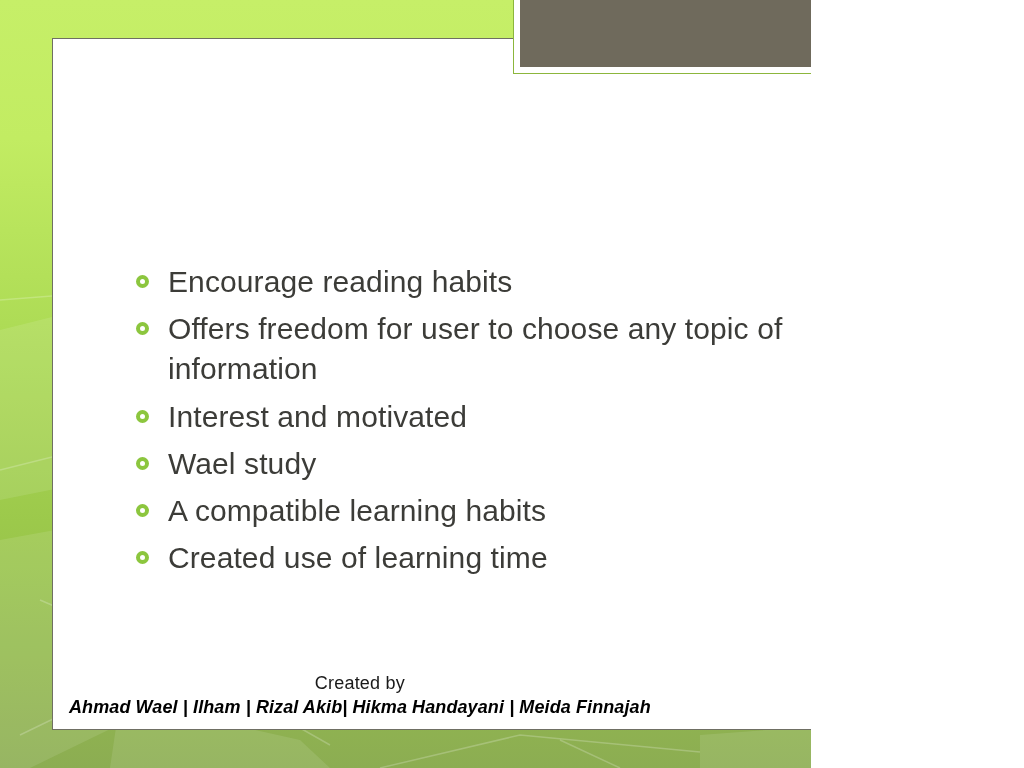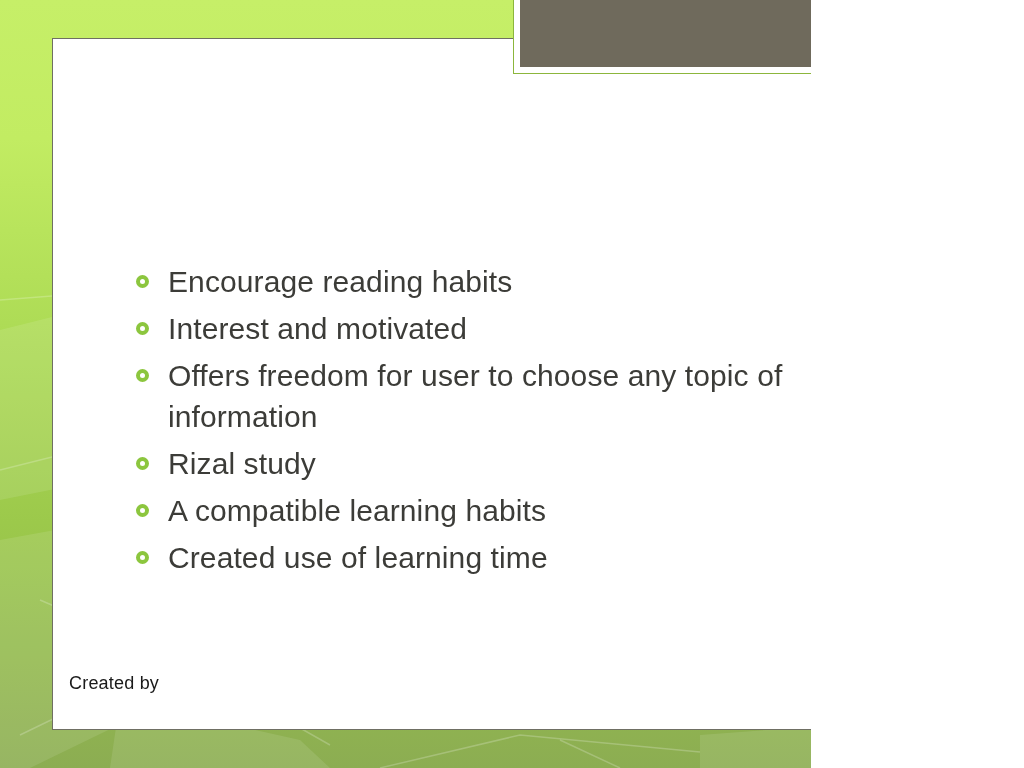--- a/index.html
+++ b/index.html
@@ -168,37 +168,38 @@
     <div class="top-deco-inner"></div>
   </div>
 
   <ul class="bullet-list">
     <li class="bullet-item">
       <span class="bullet-marker"></span>
       <span class="bullet-text">Encourage reading habits</span>
     </li>
     <li class="bullet-item">
       <span class="bullet-marker"></span>
+      <span class="bullet-text">Offers freedom for user to choose any topic of information</span>
+    </li>
+    <li class="bullet-item">
+      <span class="bullet-marker"></span>
       <span class="bullet-text">Interest and motivated</span>
     </li>
     <li class="bullet-item">
       <span class="bullet-marker"></span>
-      <span class="bullet-text">Offers freedom for user to choose any topic of information</span>
-    </li>
-    <li class="bullet-item">
-      <span class="bullet-marker"></span>
-      <span class="bullet-text">Rizal study</span>
+      <span class="bullet-text">Wael study</span>
     </li>
     <li class="bullet-item">
       <span class="bullet-marker"></span>
       <span class="bullet-text">A compatible learning habits</span>
     </li>
     <li class="bullet-item">
       <span class="bullet-marker"></span>
       <span class="bullet-text">Created use of learning time</span>
     </li>
   </ul>
 
   <div class="credits">
     <span class="credits-label">Created by</span>
+    <span class="credits-names">Ahmad Wael | Ilham | Rizal Akib| Hikma Handayani | Meida Finnajah</span>
   </div>
 
 </div>
 
 </body></html>

